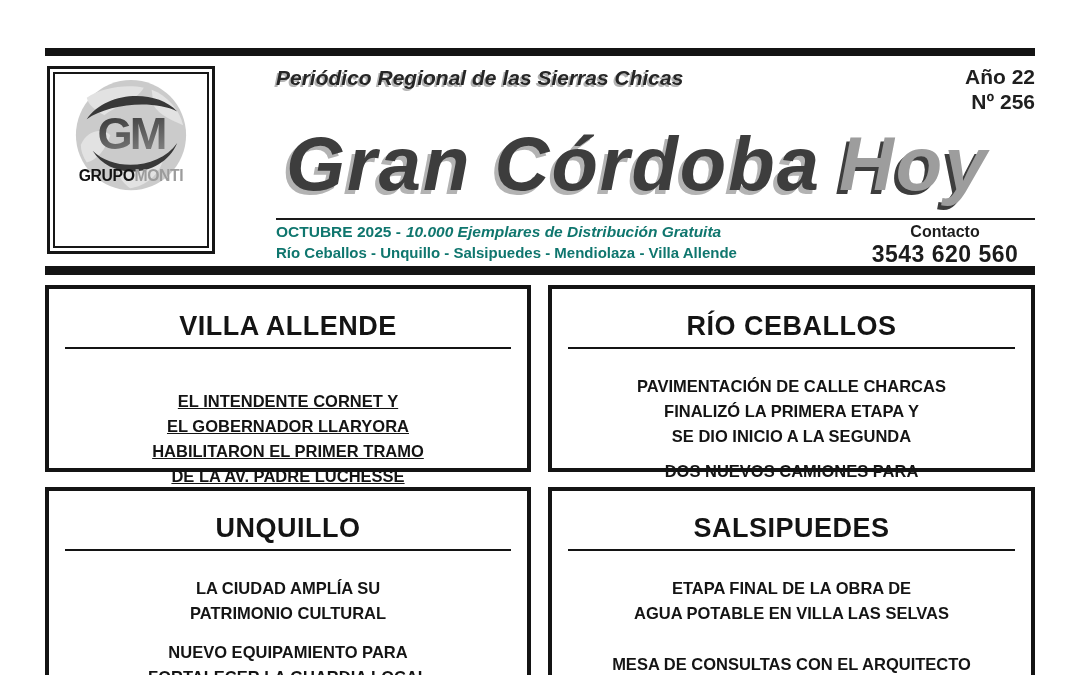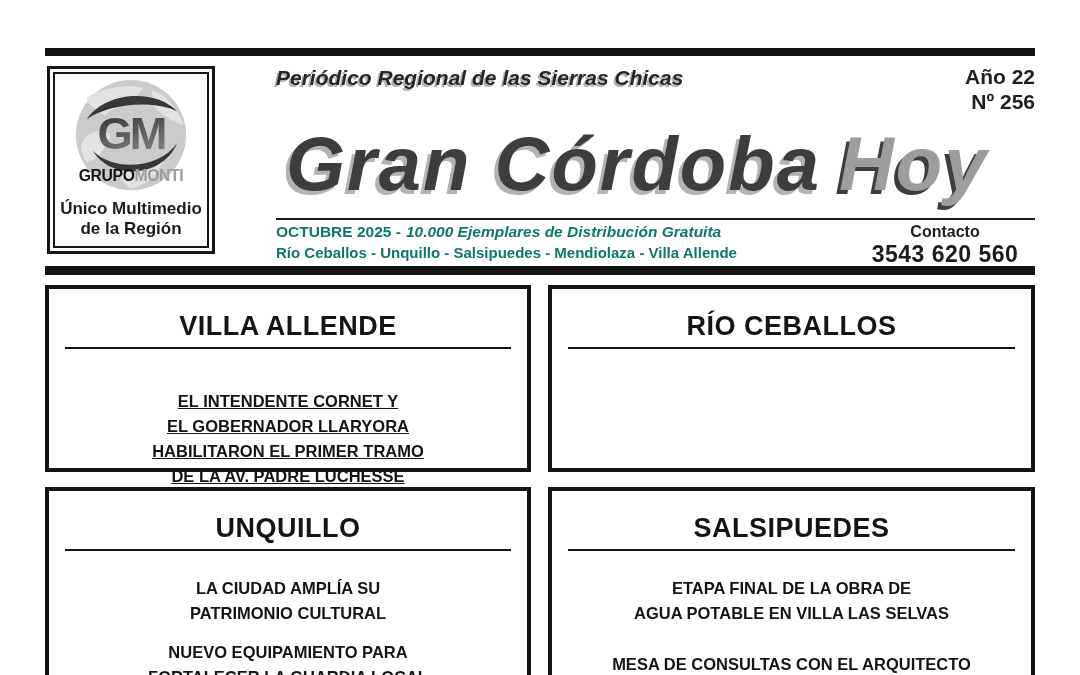--- a/index.html
+++ b/index.html
@@ -116,24 +116,20 @@
         <path d="M96,14 C112,20 124,34 128,50 C118,46 104,40 98,30 Z" fill="#e2e2e2"></path>
         <path d="M62,96 C76,90 96,92 108,84 C104,100 90,112 74,114 C66,108 62,102 62,96 Z" fill="#e2e2e2"></path>
 
         <path d="M30,44 C48,16 100,12 122,36 C98,24 52,28 30,44 Z" fill="#383838"></path>
         <path d="M36,76 C58,98 104,94 122,68 C108,102 56,108 36,76 Z" fill="#383838"></path>
 
         <text x="75" y="74" text-anchor="middle" font-family="Liberation Sans, sans-serif" font-size="46" font-weight="bold" letter-spacing="-3" fill="url(#gmgrad)">GM</text>
 
         <text x="75" y="107" text-anchor="middle" font-family="Liberation Sans, sans-serif" font-size="16" font-weight="bold" letter-spacing="-0.4"><tspan fill="#131313">GRUPO</tspan><tspan fill="#9c9c9c">MONTI</tspan></text>
       </svg>
-      <div class="slogan">
-        <div>Único Multimedio</div>
-        <div>de la Región</div>
-      </div>
     </div>
   </div>
 
   <div class="tagline">Periódico Regional de las Sierras Chicas</div>
 
   <div class="edition">
     <div>Año 22</div>
     <div>Nº 256</div>
   </div>
 
@@ -159,20 +155,27 @@
     <div class="box-body">
       <p>EL INTENDENTE CORNET Y
 EL GOBERNADOR LLARYORA
 HABILITARON EL PRIMER TRAMO
 DE LA AV. PADRE LUCHESSE</p>
     </div>
   </section>
 
   <section class="news-box box-2 g10">
     <h2 class="box-title">RÍO CEBALLOS</h2>
+    <div class="box-body">
+      <p>PAVIMENTACIÓN DE CALLE CHARCAS
+FINALIZÓ LA PRIMERA ETAPA Y
+SE DIO INICIO A LA SEGUNDA</p>
+      <p>DOS NUEVOS CAMIONES PARA
+OPTIMIZAR LOS SERVICIOS PÚBLICOS</p>
+    </div>
   </section>
 
   <section class="news-box box-3 g14">
     <h2 class="box-title">UNQUILLO</h2>
     <div class="box-body">
       <p>LA CIUDAD AMPLÍA SU
 PATRIMONIO CULTURAL</p>
       <p>NUEVO EQUIPAMIENTO PARA
 FORTALECER LA GUARDIA LOCAL
 DE PREVENCIÓN Y CONVIVENCIA</p>

